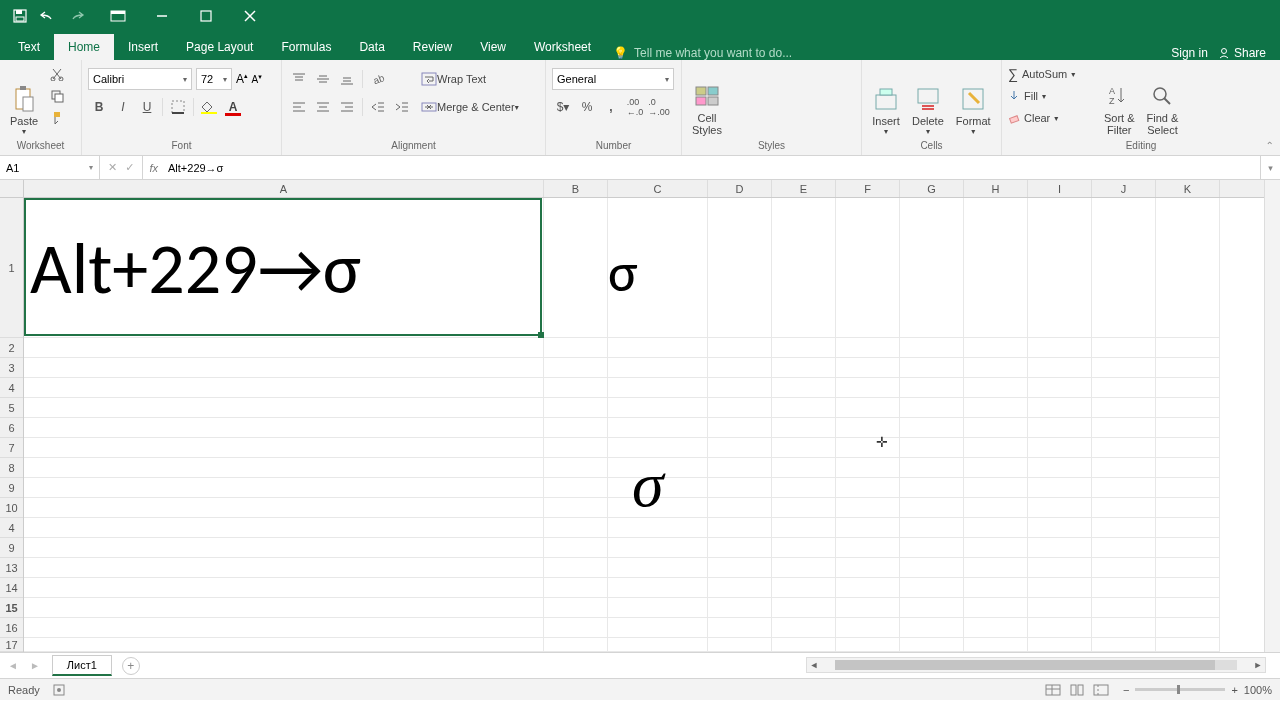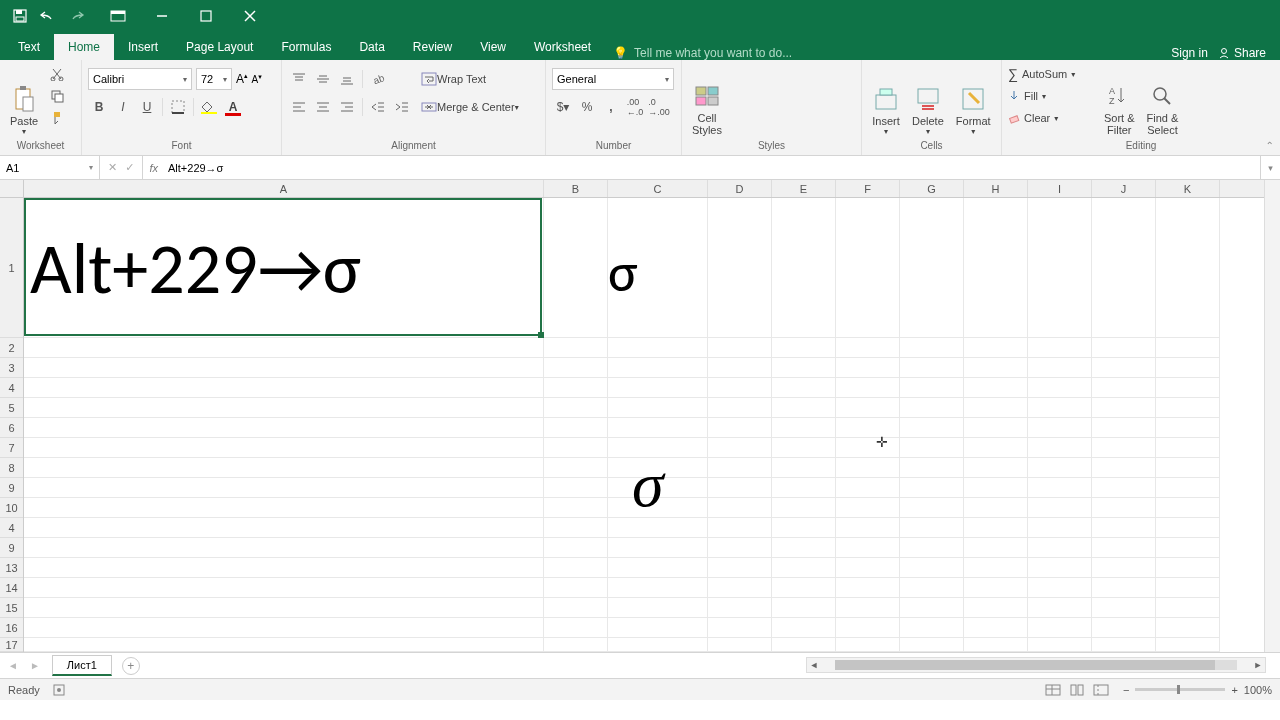--- a/index.html
+++ b/index.html
@@ -503,21 +503,21 @@
       <div class="rowh" style="height: 20px; line-height: 20px;">5</div>
       <div class="rowh" style="height: 20px; line-height: 20px;">6</div>
       <div class="rowh" style="height: 20px; line-height: 20px;">7</div>
       <div class="rowh" style="height: 20px; line-height: 20px;">8</div>
       <div class="rowh" style="height: 20px; line-height: 20px;">9</div>
       <div class="rowh" style="height: 20px; line-height: 20px;">10</div>
       <div class="rowh" style="height: 20px; line-height: 20px;">4</div>
       <div class="rowh" style="height: 20px; line-height: 20px;">9</div>
       <div class="rowh" style="height: 20px; line-height: 20px;">13</div>
       <div class="rowh" style="height: 20px; line-height: 20px;">14</div>
-      <div class="rowh" style="height: 20px; line-height: 20px;">15</div>
+      <div class="rowh" style="height: 20px; line-height: 20px; font-weight: bold;">15</div>
       <div class="rowh" style="height: 20px; line-height: 20px;">16</div>
       <div class="rowh" style="height: 14px; line-height: 14px;">17</div>
     </div>
   <div class="grid" id="grid">
       <div class="gridcell" style="left: 1132px; top: 440px; width: 64px; height: 14px;"></div>
       <div class="gridcell" style="left: 1068px; top: 440px; width: 64px; height: 14px;"></div>
       <div class="gridcell" style="left: 1004px; top: 440px; width: 64px; height: 14px;"></div>
       <div class="gridcell" style="left: 940px; top: 440px; width: 64px; height: 14px;"></div>
       <div class="gridcell" style="left: 876px; top: 440px; width: 64px; height: 14px;"></div>
       <div class="gridcell" style="left: 812px; top: 440px; width: 64px; height: 14px;"></div>

